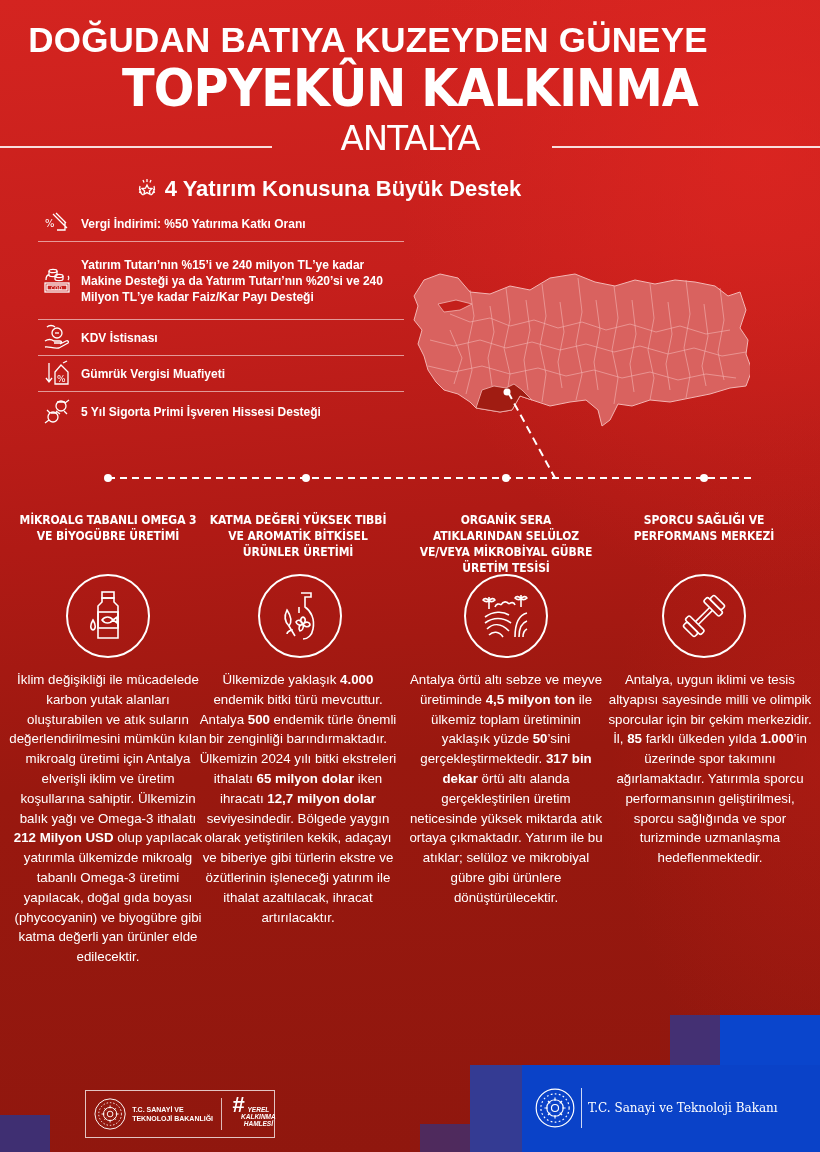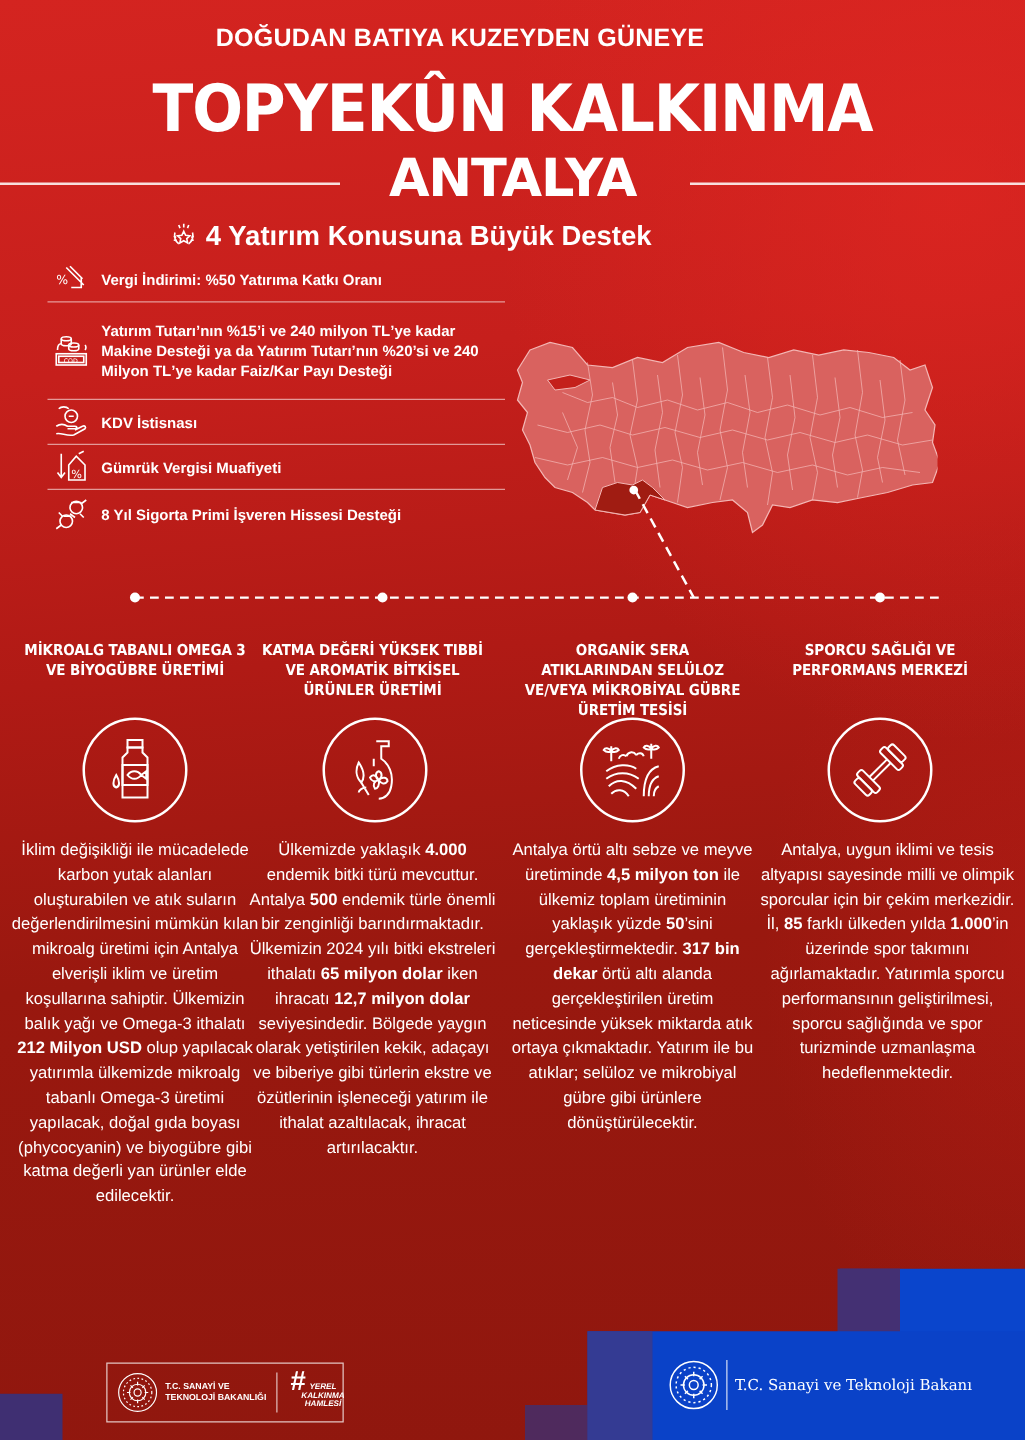--- a/index.html
+++ b/index.html
@@ -13,36 +13,36 @@
   .bg-glow {
     position: absolute; left: 0; top: 0; width: 820px; height: 1152px;
     background:
       radial-gradient(ellipse 520px 620px at 760px 160px, rgba(230,40,35,0.55), rgba(230,40,35,0) 70%),
       radial-gradient(ellipse 300px 500px at 820px 760px, rgba(200,30,25,0.35), rgba(0,0,0,0) 70%);
     pointer-events: none;
   }
   .header { position: absolute; left: 0; top: 0; width: 820px; text-align: center; }
   .h-sub {
     position: absolute; top: 20px; width: 736px; text-align: center;
-    font-size: 20px; font-weight: bold; letter-spacing: 0.2px;
+    font-size: 35px; font-weight: bold; letter-spacing: 0.2px;
   }
   .h-main {
     position: absolute; top: 58px; width: 820px; text-align: center;
     font-size: 52px; font-weight: 900; font-family: "DejaVu Sans", sans-serif;
     letter-spacing: -1px; transform: scaleX(0.92);
   }
   .h-city-row {
     position: absolute; top: 118px; left: 0; width: 820px; height: 56px;
   }
   .h-line { position: absolute; top: 28px; height: 2px; background: rgba(255,255,255,0.85); }
   .h-line.l { left: 0; width: 272px; }
   .h-line.r { left: 552px; width: 268px; }
   .h-city {
     position: absolute; left: 0; width: 820px; top: 0; text-align: center;
-    font-size: 42px; font-weight: 700; font-family: "DejaVu Sans", sans-serif; letter-spacing: -1px;
+    font-size: 34px; font-weight: 400; font-family: "DejaVu Sans", sans-serif; letter-spacing: -1px;
   }
   .h-tag {
     position: absolute; top: 176px; width: 656px; text-align: center;
     font-size: 22px; font-weight: bold;
   }
   .h-tag svg { vertical-align: -5px; margin-right: 6px; }
 
   .support-list { position: absolute; left: 38px; top: 206px; width: 366px; }
   .s-item { position: relative; display: flex; align-items: center; border-bottom: 1.5px solid rgba(255,255,255,0.55); }
   .s-item:last-child { border-bottom: none; }
@@ -165,21 +165,21 @@
   </div>
   <div class="s-item" style="height:40px">
     <div class="s-icon">
       <svg width="30" height="30" viewBox="0 0 30 30" fill="none" stroke="#fff" stroke-width="1.3">
         <circle cx="19" cy="9" r="5"></circle>
           <circle cx="11" cy="20" r="5"></circle>
         <path d="M15 5l8 0M9 16l6 0M3 26l4-3M27 3l-4 3M5 13l3 3M25 17l-3-3"></path>
         <path d="M14 14l4 3"></path>
       </svg>
     </div>
-    <div class="s-text"><span>8 Yıl Sigorta Primi İşveren Hissesi Desteği</span></div>
+    <div class="s-text"><span>5 Yıl Sigorta Primi İşveren Hissesi Desteği</span></div>
   </div>
 </div>
 
 <svg class="map" viewBox="0 0 340 160">
   <path d="M14 10 L30 4 L48 8 L60 22 L80 24 L100 16 L120 20 L140 8 L165 4 L185 12 L205 16 L225 10 L245 14 L265 10 L285 12 L305 16 L318 26 L330 22 L336 40 L330 58 L338 70 L336 84 L342 100 L336 116 L320 118 L300 124 L280 128 L260 132 L240 130 L222 136 L208 134 L200 150 L192 156 L188 140 L176 130 L160 132 L140 136 L122 130 L110 126 L102 140 L90 142 L66 138 L60 132 L48 124 L34 120 L26 112 L18 100 L14 86 L8 74 L12 60 L4 50 L8 36 L4 26 Z" fill="#d9625f" stroke="#f3b5b3" stroke-width="1"></path>
   <path d="M28 34 L46 30 L62 34 L50 40 L34 42 Z" fill="#c4201b" stroke="#f3b5b3" stroke-width="0.8"></path>
   <path fill="none" stroke="#f3b5b3" stroke-width="0.7" opacity="0.85" d="M40 44 L60 52 L80 48 L100 56 L124 50 L148 58 L172 52 L196 60 L220 54 L246 62 L270 56 L296 64 L320 60
        M20 70 L44 76 L70 70 L96 78 L122 72 L150 80 L176 74 L204 82 L230 76 L258 84 L284 78 L312 86 L336 82
        M18 96 L44 102 L72 96 L100 104 L128 98 L156 106 L184 100 L212 108 L240 102 L268 110 L296 104 L326 108
        M60 20 L64 46 L58 74 L62 100 L56 124

